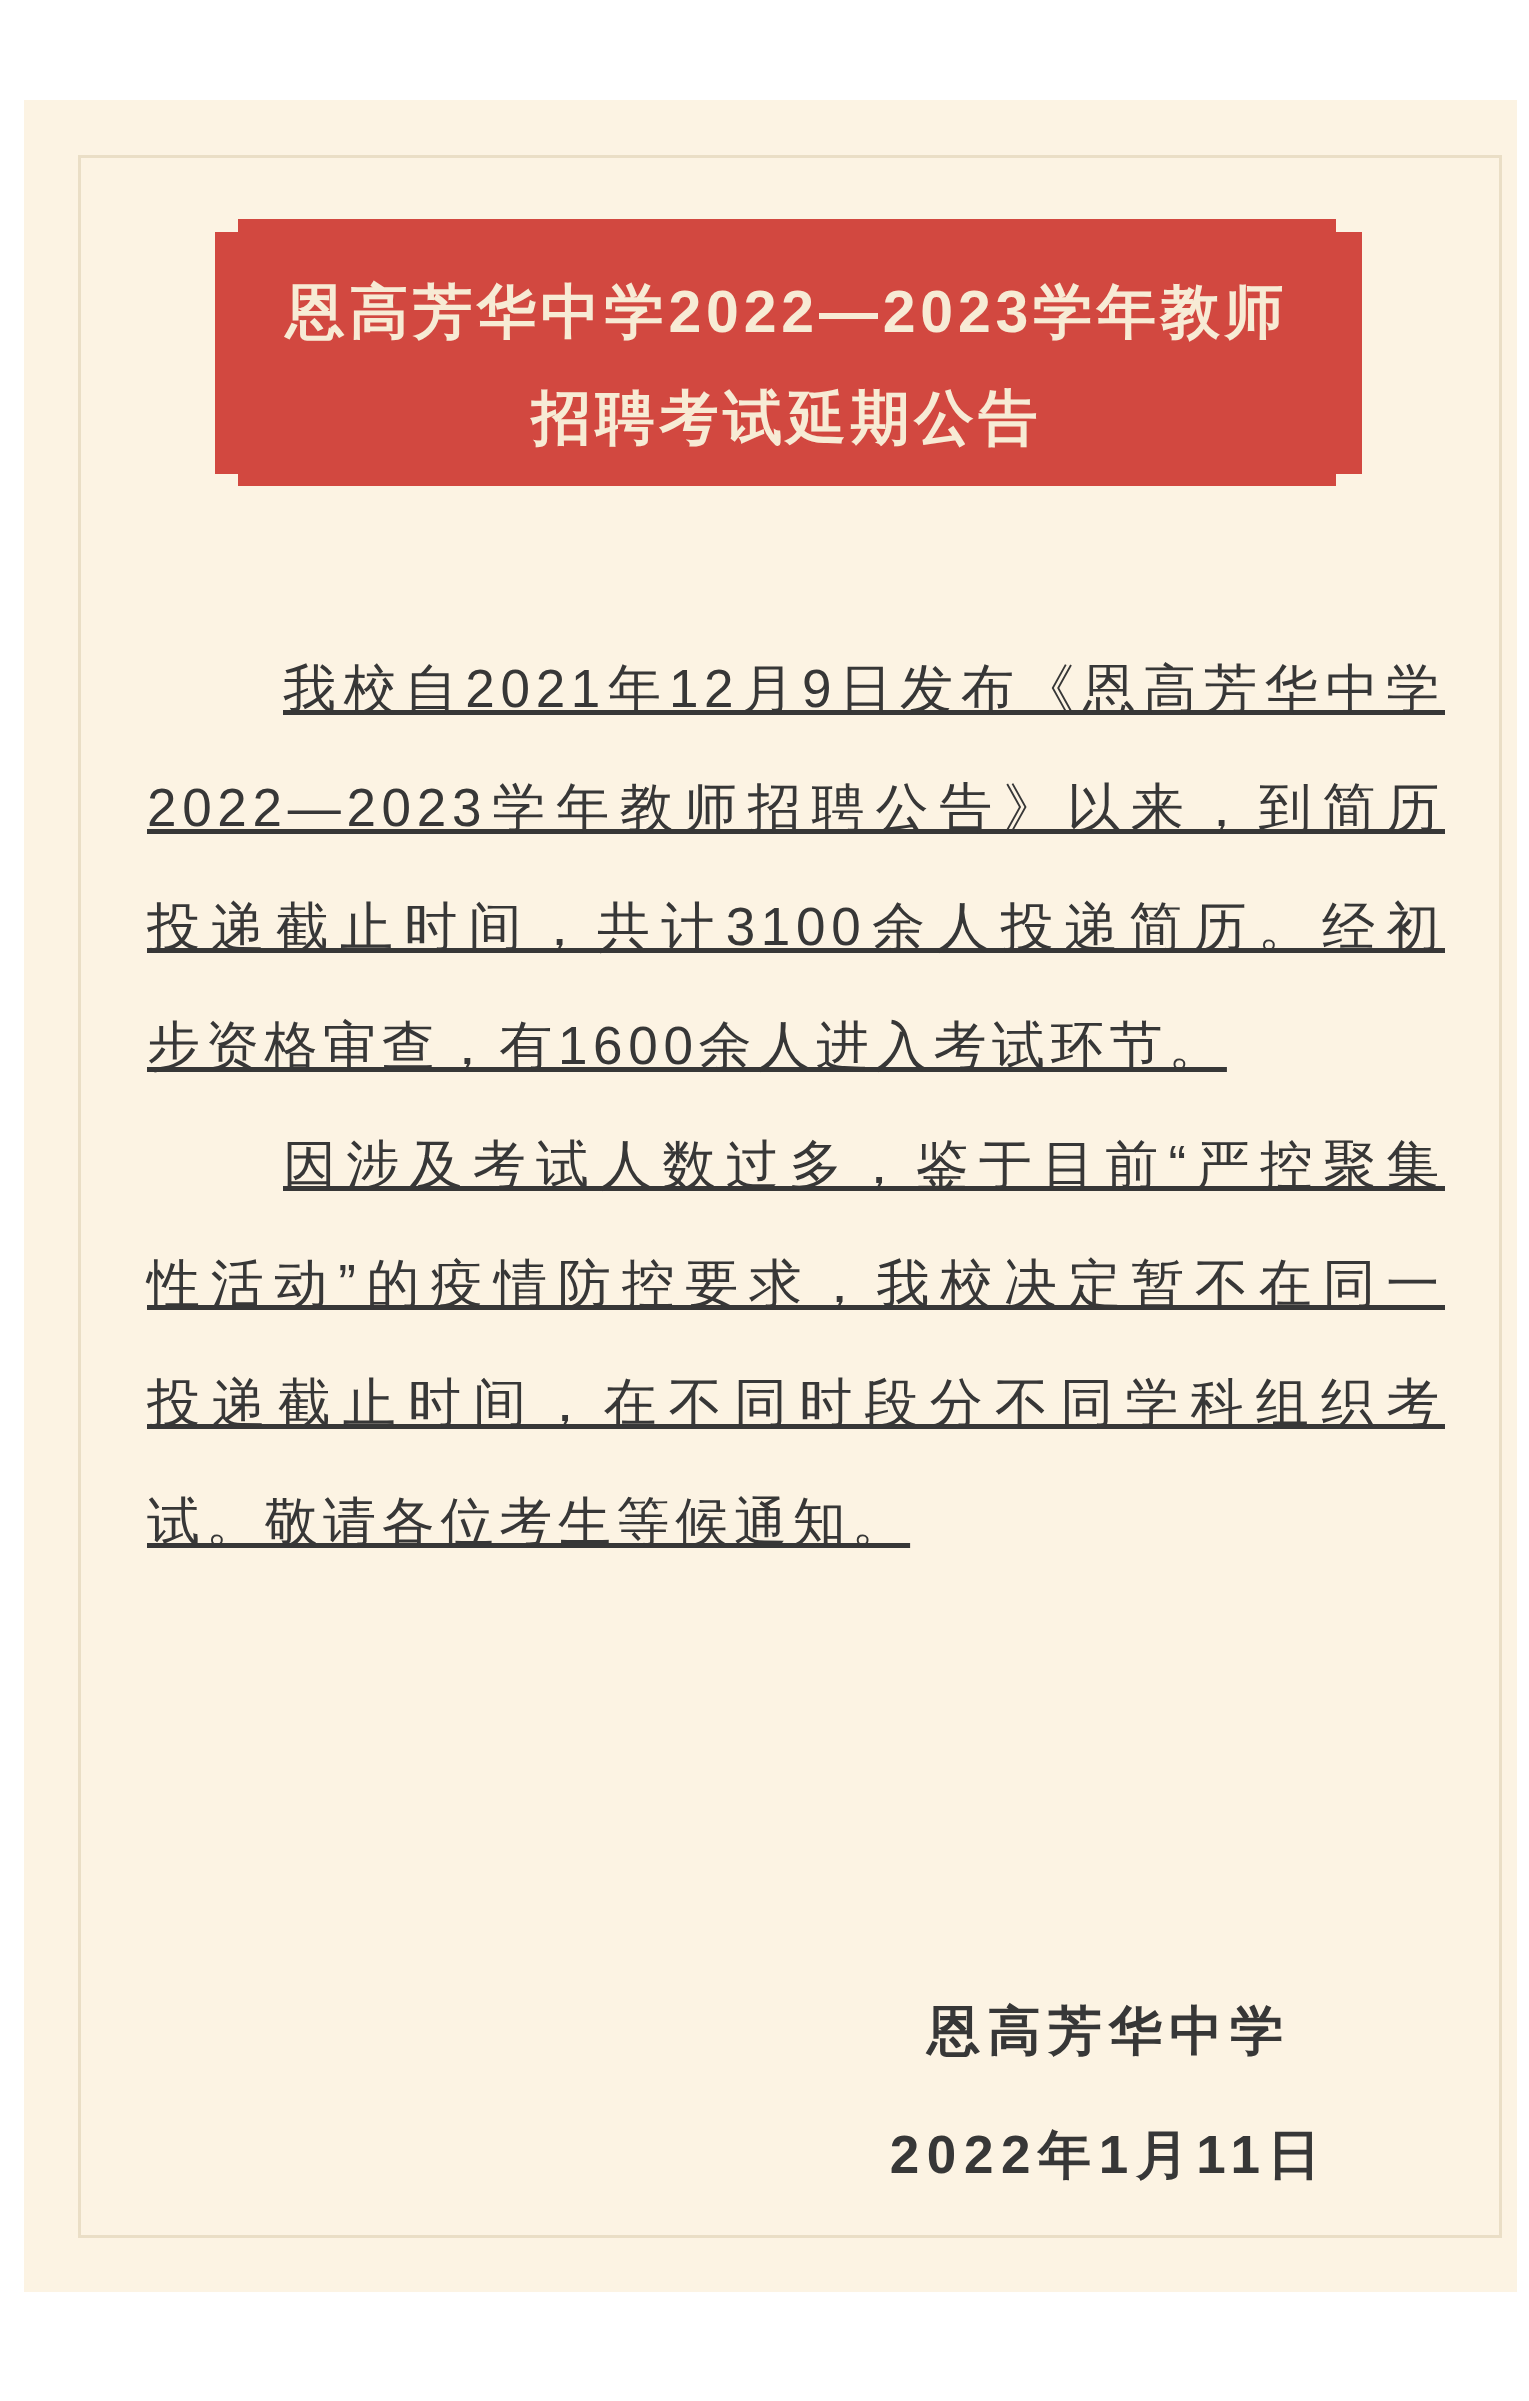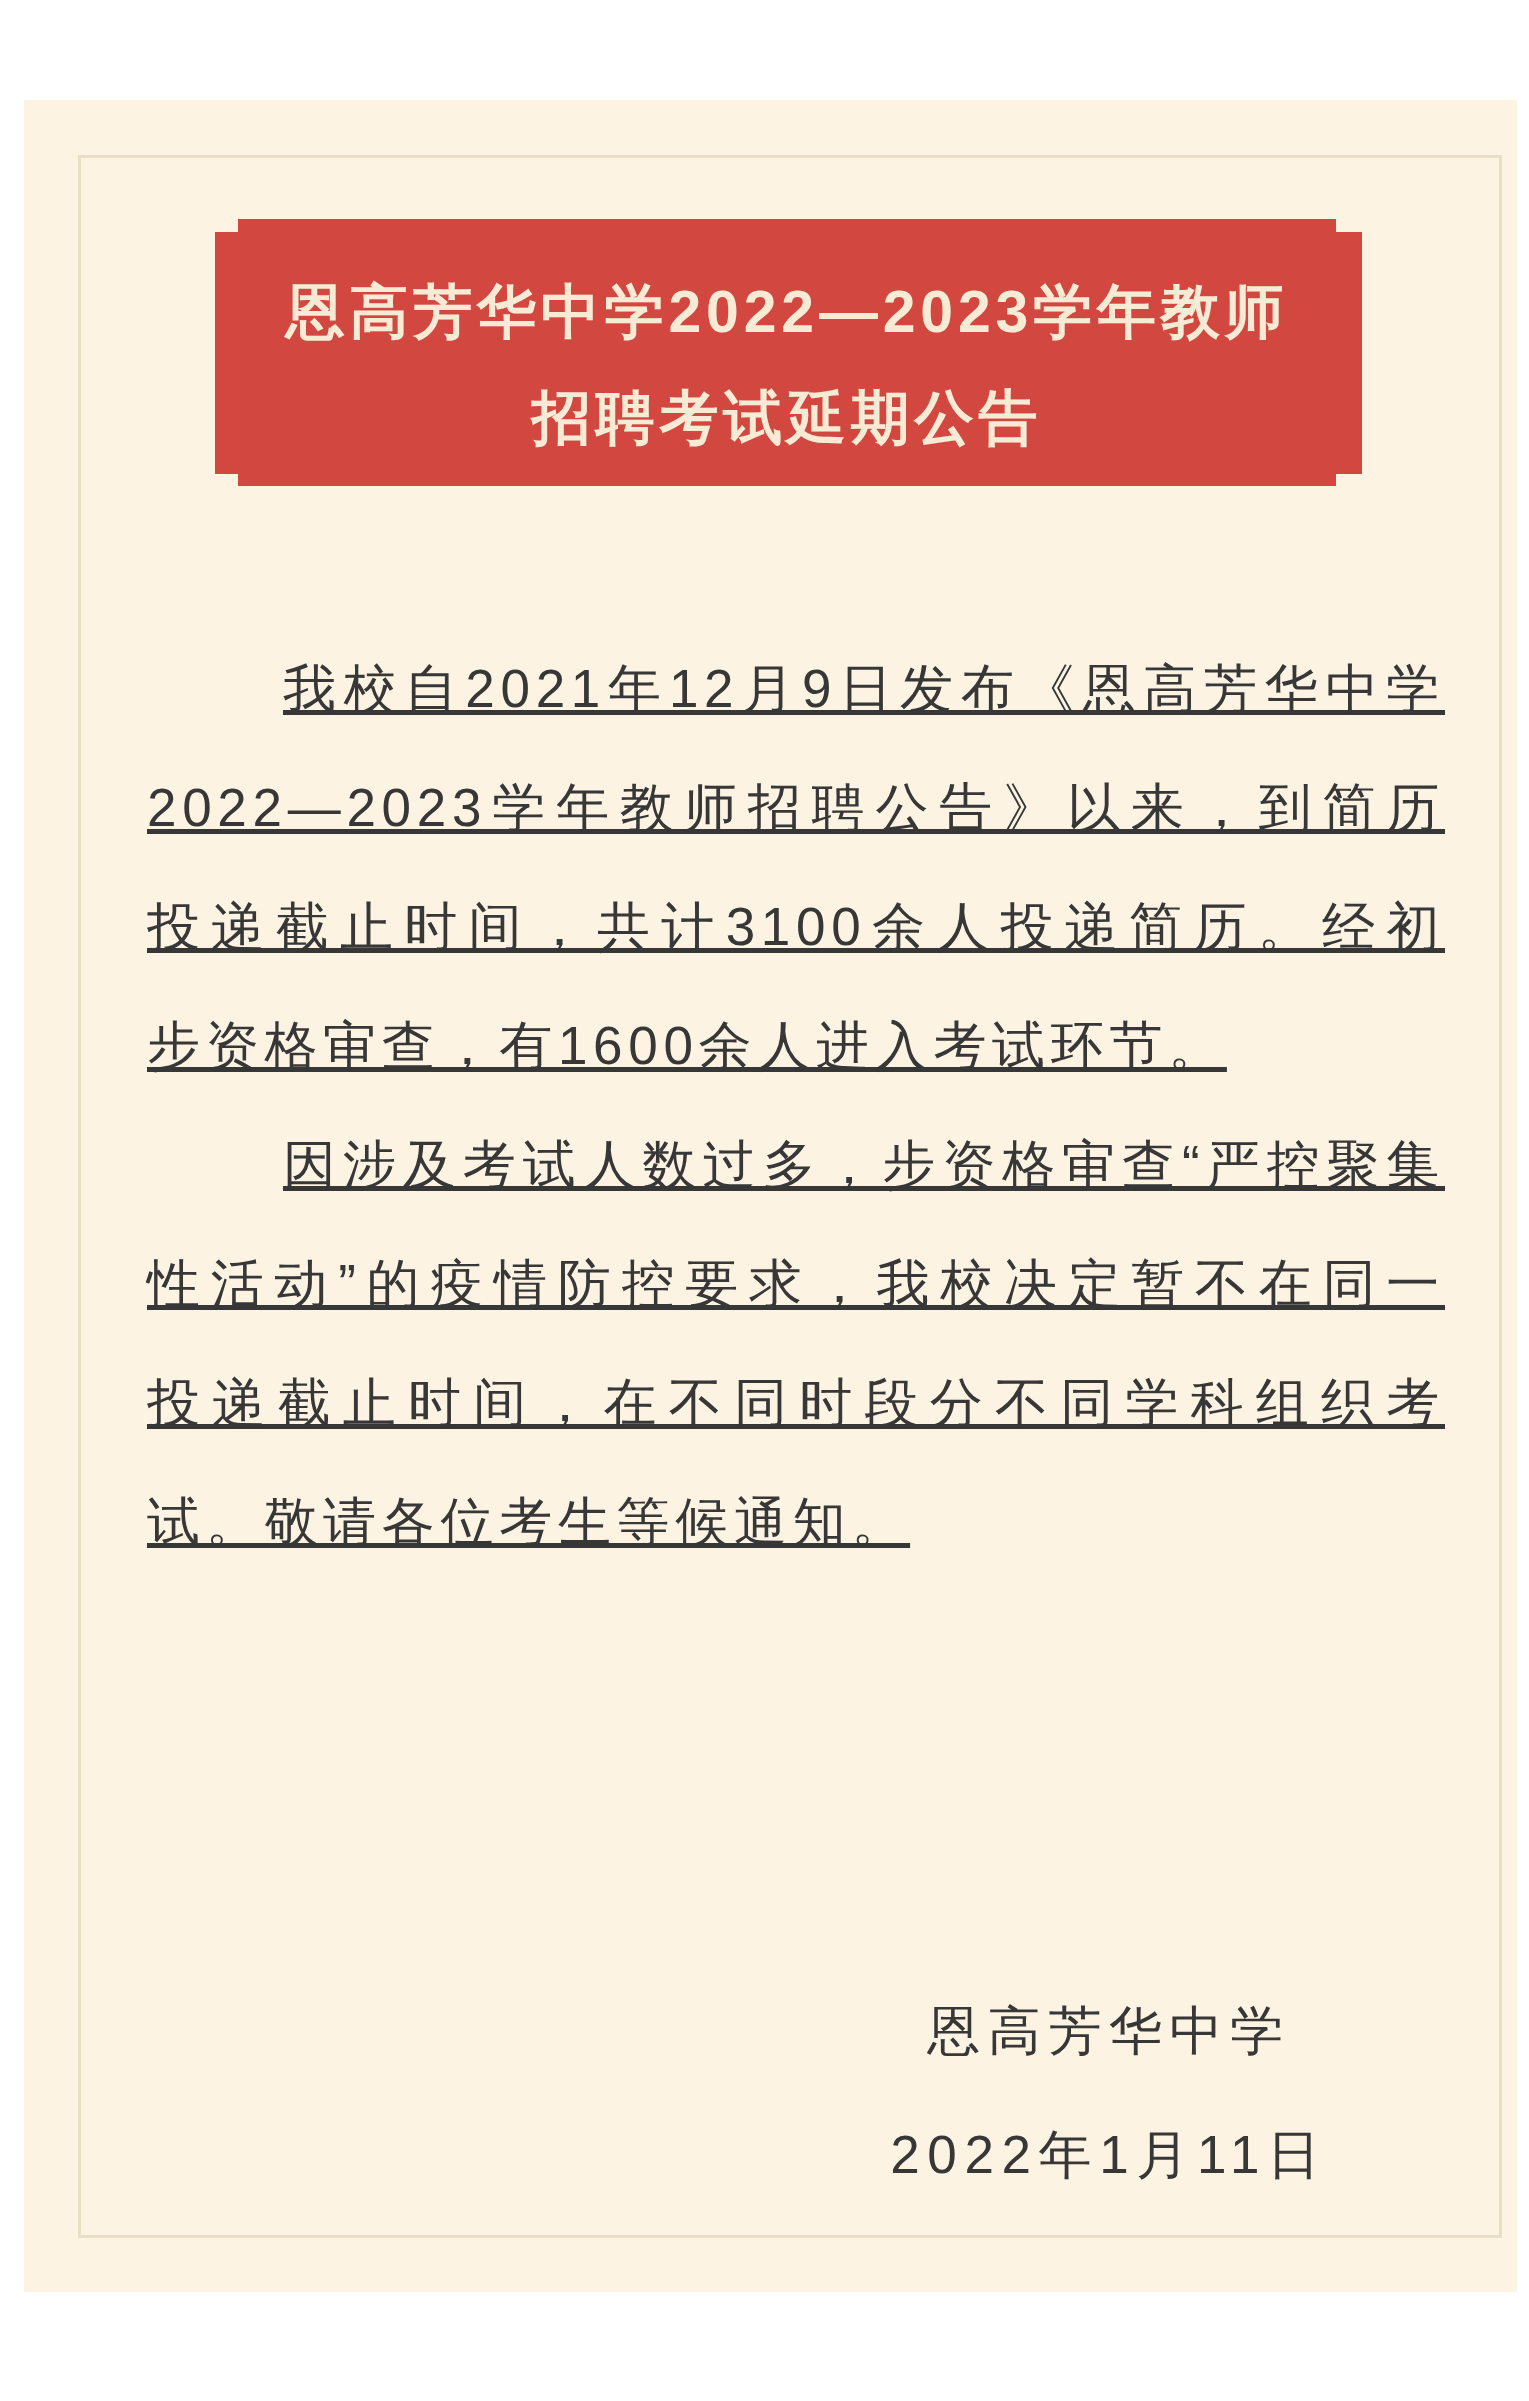--- a/index.html
+++ b/index.html
@@ -46,21 +46,21 @@
     position:absolute; left:99px; top:1632px; width:1346px;
     height:119px; line-height:119px;
     color:#373737; font-size:53px; font-weight:500; letter-spacing:5.7px;
     text-indent:148px;
   }
   
   .signature {
     position:absolute; left:717px; top:1921px; width:736px;
     color:#373737; font-size:53px; font-weight:500; text-align:center;
   }
-  .sig-line { height:124px; line-height:124px; letter-spacing:7.6px; white-space:nowrap; }
+  .sig-line { height:124px; line-height:124px; letter-spacing:7.6px; white-space:nowrap;font-weight:bold; }
   
   .logo {
     position:absolute; left:1284px; top:2344px;
     display:flex; align-items:center; gap:11.5px; color:#aa3a33;
   }
   .logo-circle {
     width:50px; height:50px; border:1.9px solid #aa3a33; border-radius:50%;
     display:flex; flex-direction:column; justify-content:center; align-items:center;
     flex:0 0 auto;
   }
@@ -93,21 +93,21 @@
   <div class="banner-main">
     <div class="banner-line">恩高芳华中学2022—2023学年教师</div>
     <div class="banner-line">招聘考试延期公告</div>
   </div>
 
   <div class="bodytext">
     <div class="body-line jf ind">我校自2021年12月9日发布《恩高芳华中学</div>
     <div class="body-line jf">2022—2023学年教师招聘公告》以来，到简历</div>
     <div class="body-line jf">投递截止时间，共计3100余人投递简历。经初</div>
     <div class="body-line">步资格审查，有1600余人进入考试环节。</div>
-    <div class="body-line jf ind">因涉及考试人数过多，步资格审查“严控聚集</div>
+    <div class="body-line jf ind">因涉及考试人数过多，鉴于目前“严控聚集</div>
     <div class="body-line jf">性活动”的疫情防控要求，我校决定暂不在同一</div>
     <div class="body-line jf">投递截止时间，在不同时段分不同学科组织考</div>
     <div class="body-line">试。敬请各位考生等候通知。</div>
   </div>
 
 
   <div class="signature">
     <div class="sig-line">恩高芳华中学</div>
     <div class="sig-line">2022年1月11日</div>
   </div>

